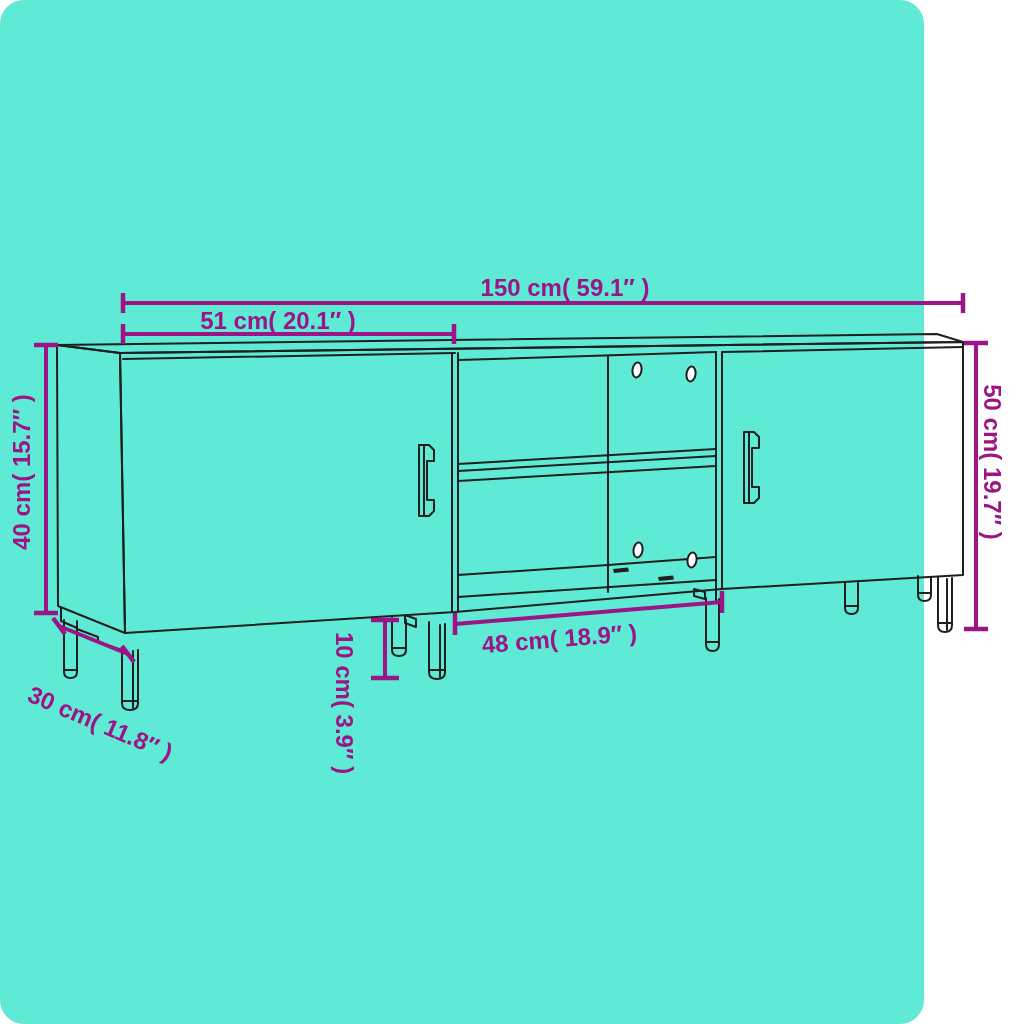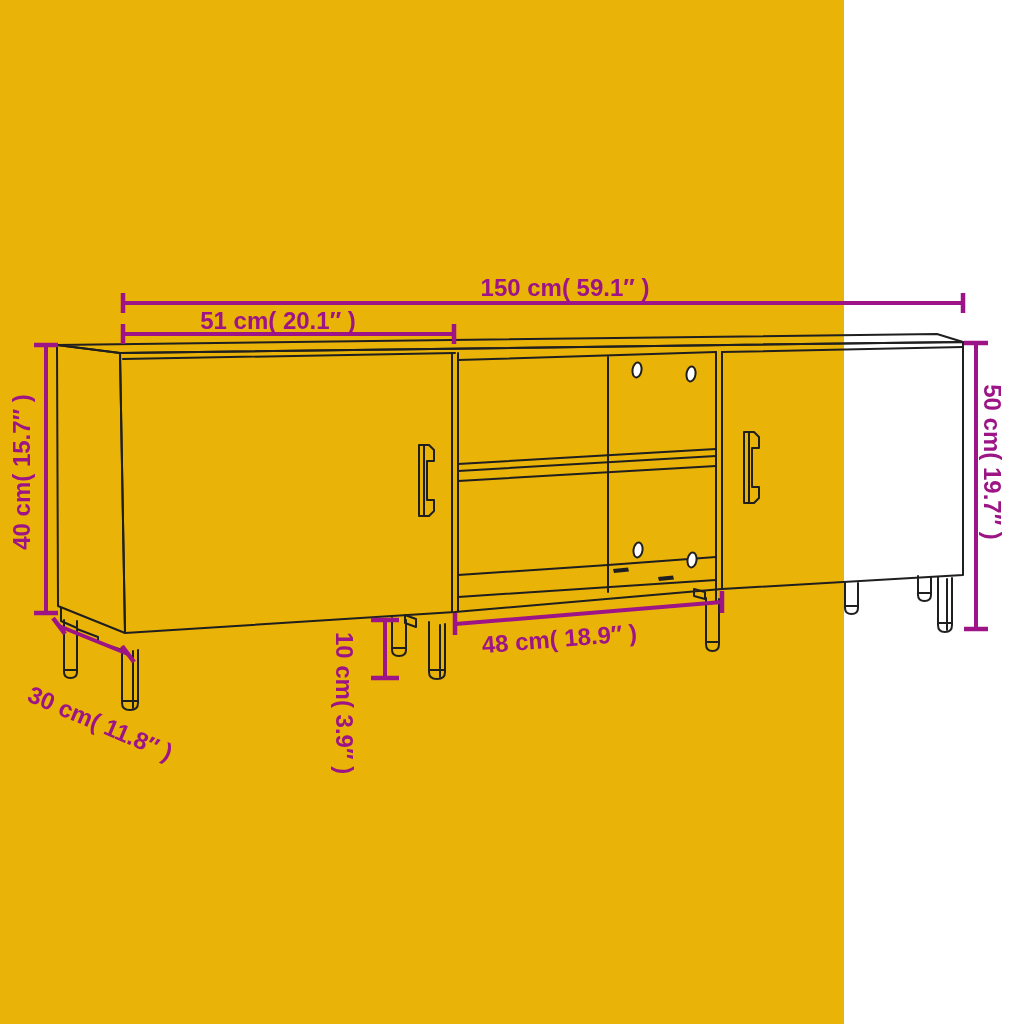--- a/index.html
+++ b/index.html
@@ -1,20 +1,21 @@
 <!DOCTYPE html>
 <html><head>
 <meta charset="utf-8">
 <style>
   html, body { margin: 0; padding: 0; background: #ffffff; }
   .stage {
-    width: 844px; height: 1024px;
-    background: #eab308;
+    width: 924px; height: 1024px;
+    background: #5eead4;
     position: relative;
     font-family: "Liberation Sans", sans-serif;
+    border-radius: 24px;
   }
   svg { display: block; width: 1024px; height: 1024px; }
   .ink  { fill: none; stroke-width: 2; stroke-linejoin: round; stroke-linecap: round; }
   .ink .hole { fill: #ffffff; }
   .slots { stroke: none; }
   .dim { stroke-width: 4; stroke-linecap: butt; }
   .dim .tick { stroke-width: 4.5; }
   .dim-label {
     stroke: none;
     font-family: "Liberation Sans", sans-serif;

